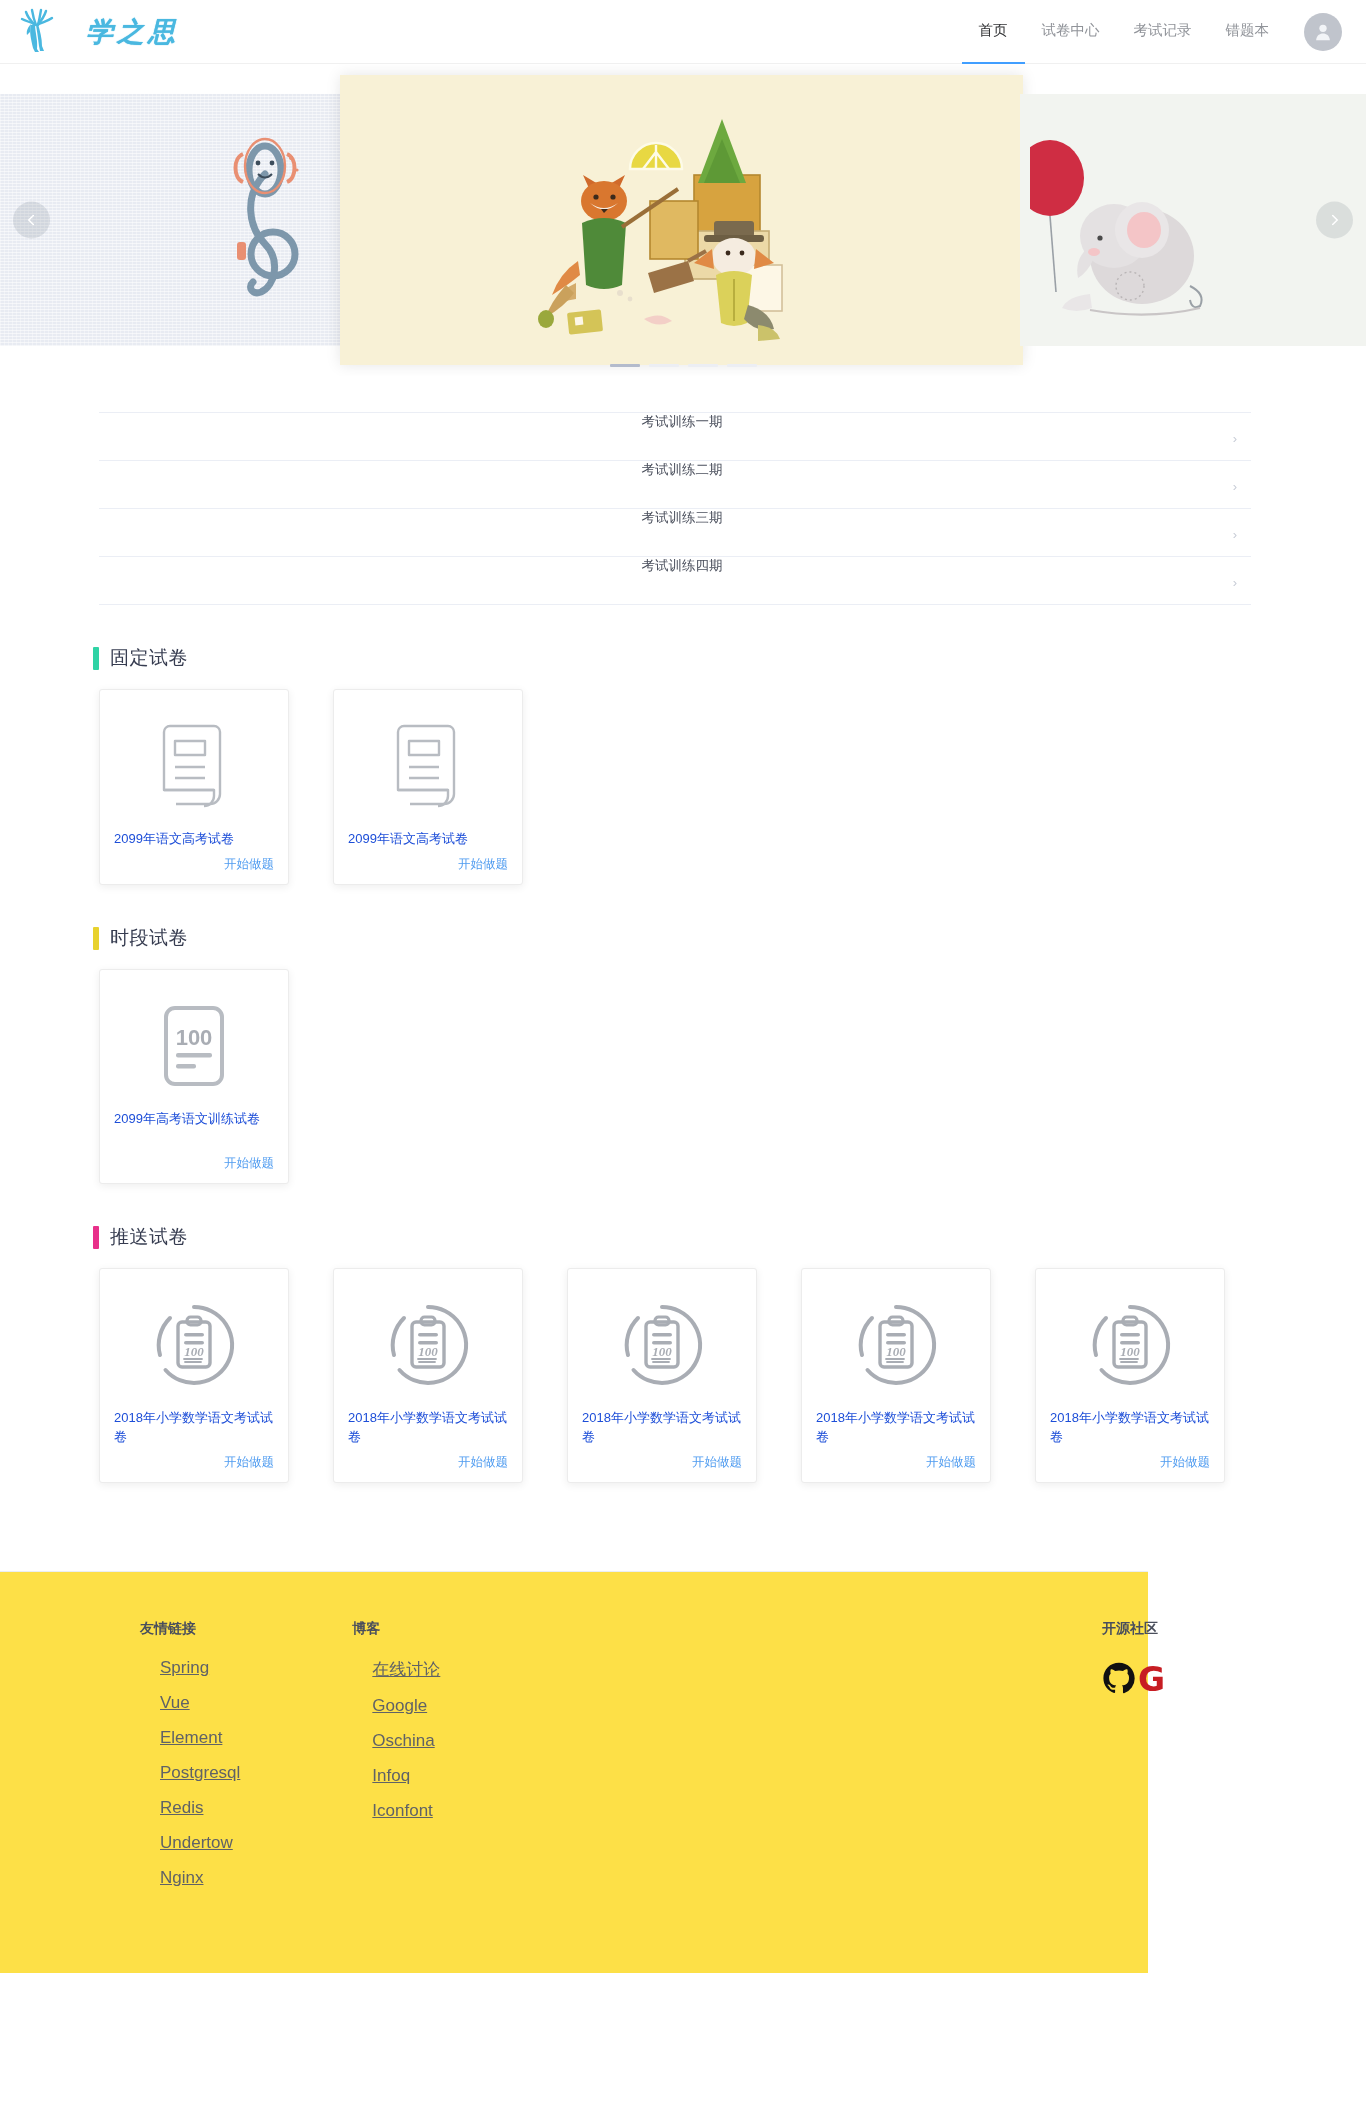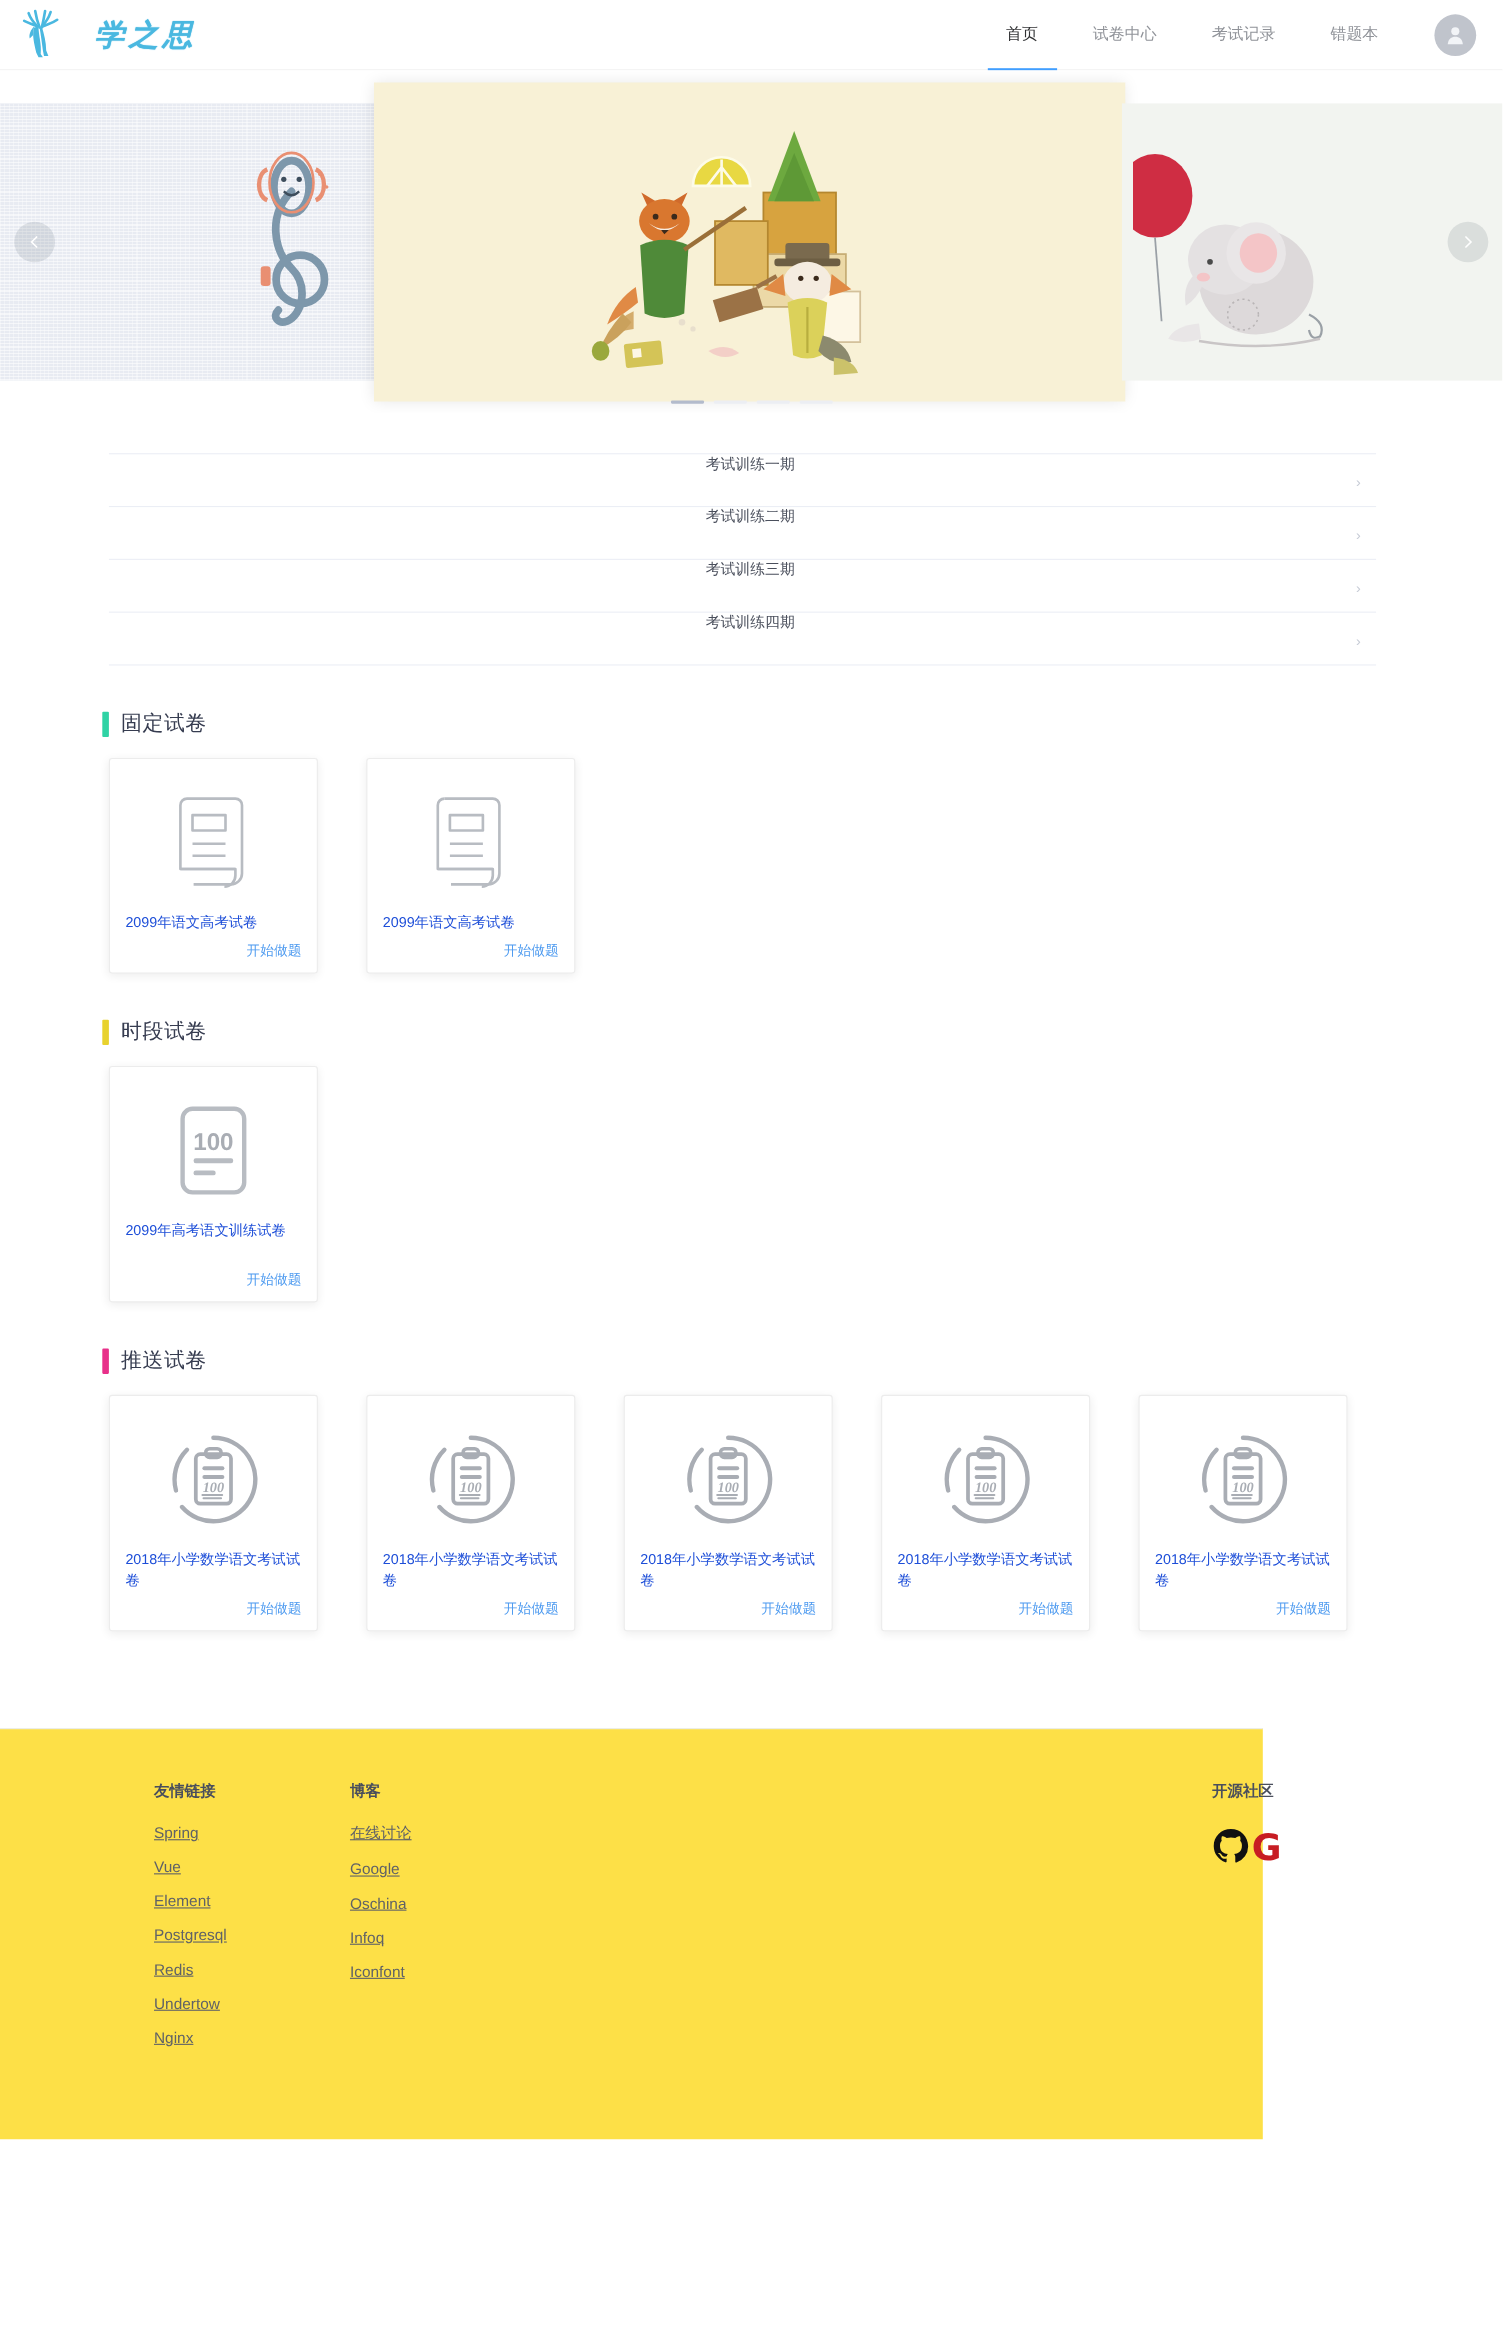--- a/index.html
+++ b/index.html
@@ -17,21 +17,21 @@
     border-bottom:1px solid #f0f0f0;position:relative;
   }
   .brand{display:flex;align-items:center;margin-left:18px;gap:6px;}
   .deer-logo{width:62px;height:48px;display:block;}
   .brand-text{
     font-family:"DejaVu Serif","Liberation Serif",serif;
     font-size:27px;color:#4ab8e0;letter-spacing:4px;
     font-style:italic;font-weight:700;
     text-shadow:0 0 1px #4ab8e0;
   }
-  .nav{margin-left:auto;display:flex;align-items:center;height:49px;gap:16px;}
+  .nav{margin-left:auto;display:flex;align-items:center;height:49px;gap:0;}
   .nav-item{
     font-size:14.5px;color:#909399;padding:0 17px;height:64px;
     display:flex;align-items:center;cursor:pointer;
     border-bottom:2px solid transparent;
   }
   .nav-item.active{color:#303133;border-bottom:2px solid #409eff;}
   .avatar{
     width:38px;height:38px;border-radius:50%;background:#c0c4cc;
     margin-left:18px;margin-right:24px;display:flex;
     align-items:center;justify-content:center;cursor:pointer;flex:none;
@@ -116,22 +116,22 @@
     padding:48px 0 70px 0;position:relative;
   }
   .footer-inner{width:1180px;margin:0 auto;display:flex;position:relative;}
   .fcol{display:flex;flex-direction:column;}
   .fcol.links{margin-left:140px;}
   .fcol.blog{margin-left:112px;}
   .fcol-head{
     font-size:14px;font-weight:700;color:#4a4f5c;margin-bottom:20px;
   }
   .flink{
-    font-size:14px;color:#606266;text-decoration:underline;
-    margin-bottom:15px;cursor:pointer;
+    font-size:17px;color:#606266;text-decoration:underline;
+    margin-bottom:15px;cursor:pointer;margin-left:20px;
   }
   .fcol.community{position:absolute;right:16px;top:0;align-items:flex-start;}
   .logos{display:flex;align-items:center;gap:2px;margin-top:4px;}
   .gitee{
     font-family:"DejaVu Sans",sans-serif;font-weight:700;font-size:33px;
     color:#c71d23;line-height:1;cursor:pointer;letter-spacing:-1px;
   }
 </style>
 </head>
 <body>

